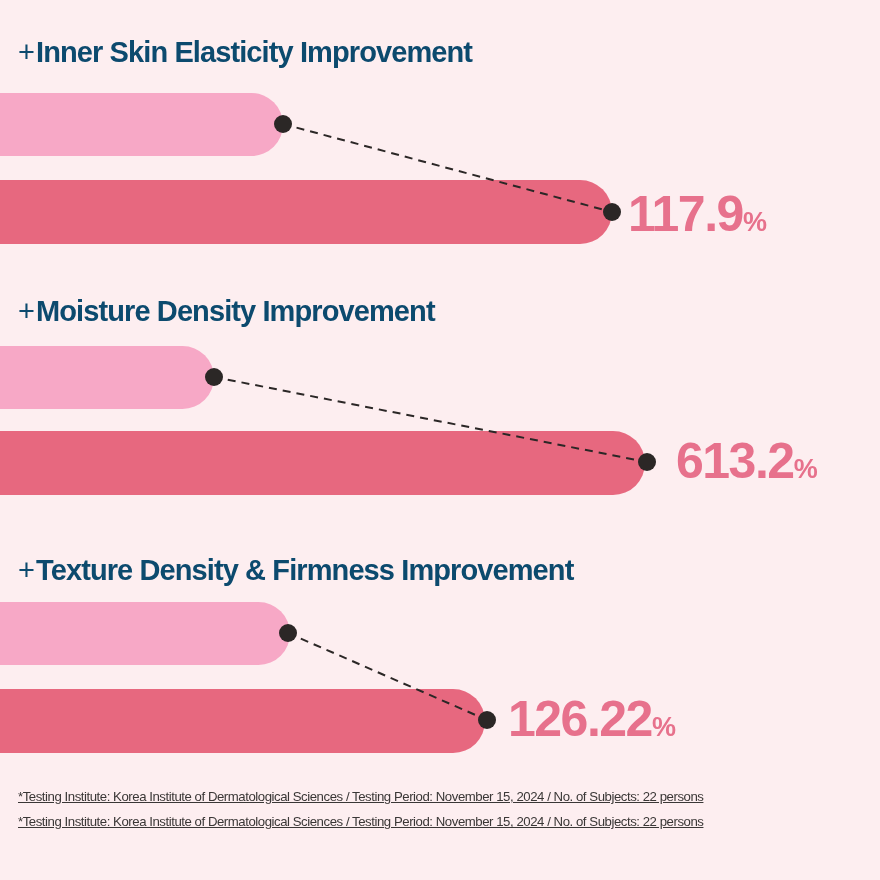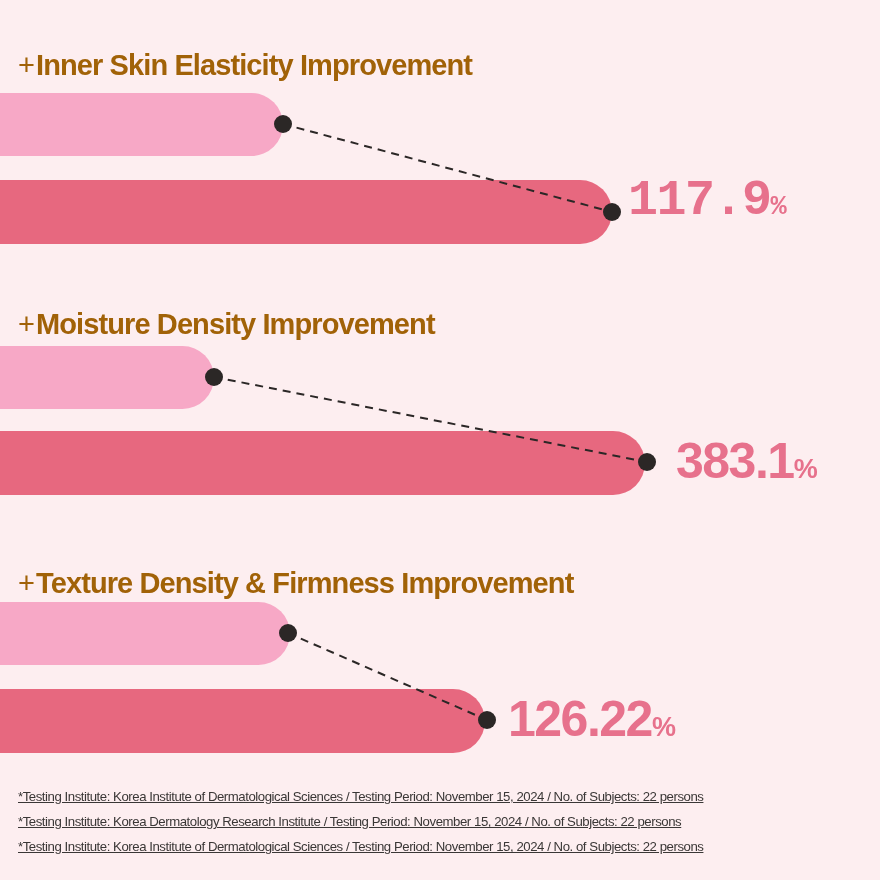--- a/index.html
+++ b/index.html
@@ -22,24 +22,24 @@
 
   
   .group {
     position: absolute;
     left: 0;
     width: 880px;
   }
   .group-title {
     position: absolute;
     left: 18px;
-    top: 17px;
+    top: 4px;
     font-size: 29px;
     font-weight: bold;
-    color: #a16207;
+    color: #0c4a6e;
     letter-spacing: -0.9px;
     white-space: nowrap;
     line-height: 1;
   }
   .group-title .plus {
     font-weight: 500;
     margin-right: 2px;
   }
 
   
@@ -113,38 +113,38 @@
     <div class="group-title">
       <span class="plus">+</span><span>Inner Skin Elasticity Improvement</span>
     </div>
     <div class="bar light" style="top:59px; width:283px;"></div>
     <div class="bar dark" style="top:146px; width:612px;"></div>
     <svg class="connector" height="230" viewBox="0 0 880 230">
       <line x1="283" y1="90" x2="612" y2="178" stroke="#2B2726" stroke-width="2" stroke-dasharray="8 6"></line>
       <circle cx="283" cy="90" r="9" fill="#2B2726"></circle>
       <circle cx="612" cy="178" r="9" fill="#2B2726"></circle>
     </svg>
-    <div class="value" style="left:628px; top:142px;font-family:Liberation Mono, monospace;">
+    <div class="value" style="left:628px; top:155px;">
       <span class="num">117.9</span><span class="pct">%</span>
     </div>
   </div>
 
   <div class="group" style="top:293px;">
     <div class="group-title">
       <span class="plus">+</span><span>Moisture Density Improvement</span>
     </div>
     <div class="bar light" style="top:53px; width:214px;"></div>
     <div class="bar dark" style="top:138px; width:645px;"></div>
     <svg class="connector" height="230" viewBox="0 0 880 230">
       <line x1="214" y1="84" x2="647" y2="169" stroke="#2B2726" stroke-width="2" stroke-dasharray="8 6"></line>
       <circle cx="214" cy="84" r="9" fill="#2B2726"></circle>
       <circle cx="647" cy="169" r="9" fill="#2B2726"></circle>
     </svg>
     <div class="value" style="left:676px; top:143px;">
-      <span class="num">383.1</span><span class="pct">%</span>
+      <span class="num">613.2</span><span class="pct">%</span>
     </div>
   </div>
 
   <div class="group" style="top:552px;">
     <div class="group-title">
       <span class="plus">+</span><span>Texture Density &amp; Firmness Improvement</span>
     </div>
     <div class="bar light" style="top:50px; width:290px;"></div>
     <div class="bar dark" style="top:137px; width:485px;"></div>
     <svg class="connector" height="230" viewBox="0 0 880 230">
@@ -152,17 +152,16 @@
       <circle cx="288" cy="81" r="9" fill="#2B2726"></circle>
       <circle cx="487" cy="168" r="9" fill="#2B2726"></circle>
     </svg>
     <div class="value" style="left:508px; top:142px;">
       <span class="num">126.22</span><span class="pct">%</span>
     </div>
   </div>
 
   <div class="footnotes">
     <div class="footnote">*Testing Institute: Korea Institute of Dermatological Sciences / Testing Period: November 15, 2024 / No. of Subjects: 22 persons</div>
-    <div class="footnote">*Testing Institute: Korea Dermatology Research Institute / Testing Period: November 15, 2024 / No. of Subjects: 22 persons</div>
     <div class="footnote">*Testing Institute: Korea Institute of Dermatological Sciences / Testing Period: November 15, 2024 / No. of Subjects: 22 persons</div>
   </div>
 
 </div>
 
 </body></html>

